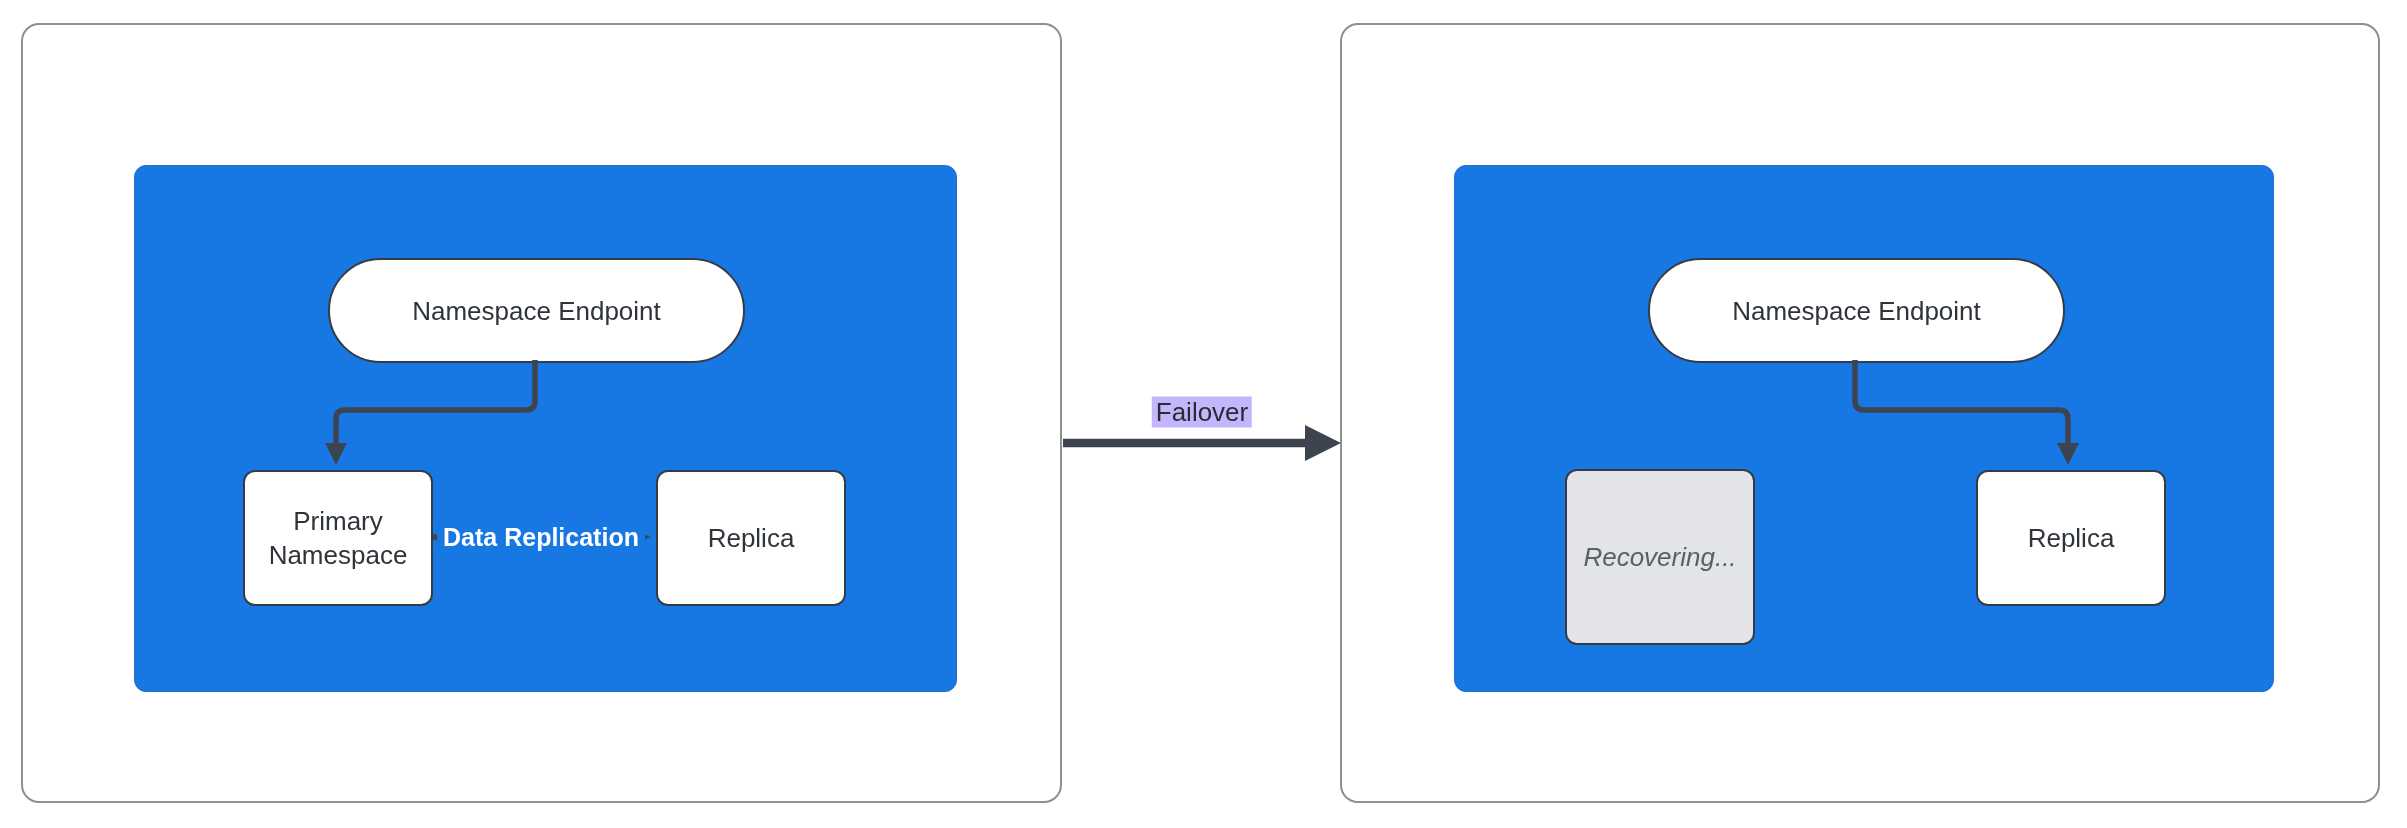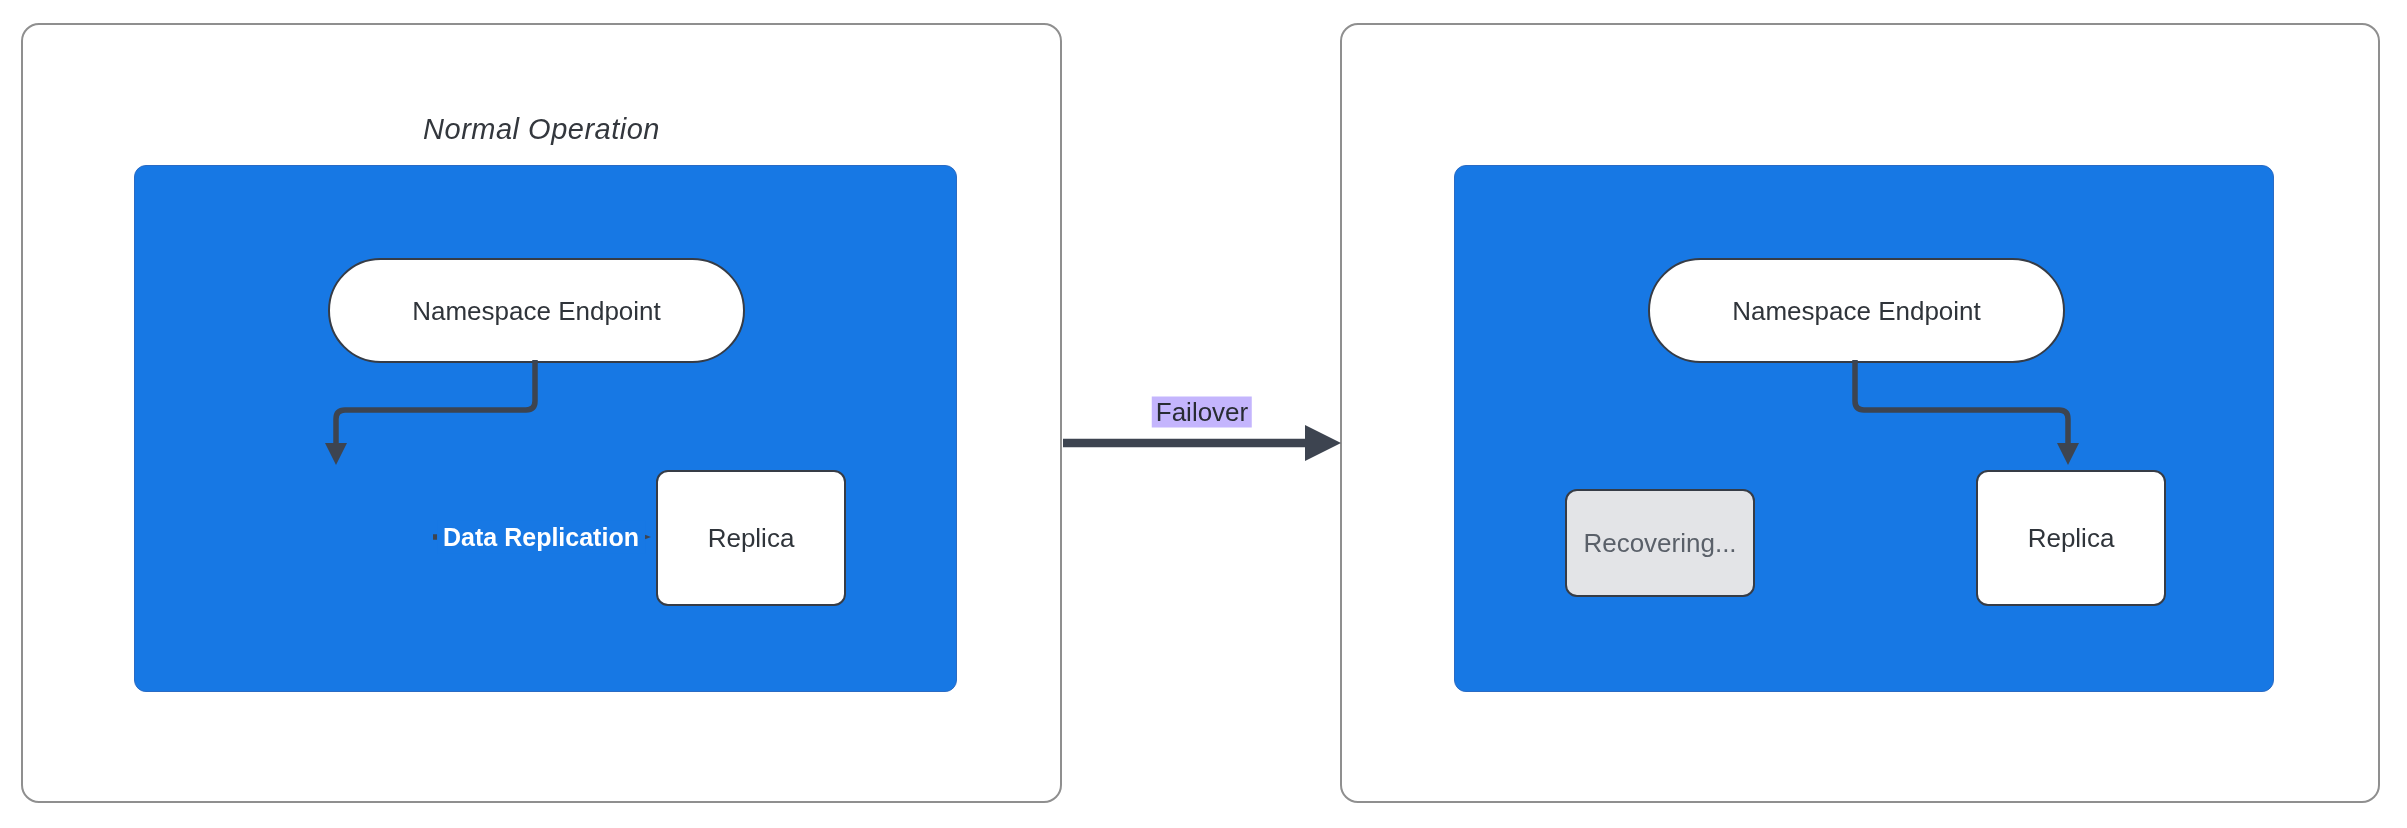--- a/index.html
+++ b/index.html
@@ -59,24 +59,24 @@
     font-size:26px;
     color:var(--node-text);
     line-height:34px;
   }
   .stadium{border-radius:53px;}
   .rect{border-radius:12px;}
 
   .node-endpoint{left:193px;top:92px;width:417px;height:105px;}
   .node-primary{left:108px;top:304px;width:190px;height:136px;}
   .node-replica-left{left:521px;top:304px;width:190px;height:136px;}
-  .node-recovering{left:110px;top:303px;width:190px;height:108px;
+  .node-recovering{left:110px;top:303px;width:190px;height:176px;
     background:var(--disabled-fill);
     color:var(--disabled-text);
-    margin-top:20px;
+    font-style:italic;
   }
   .node-replica-right{left:521px;top:304px;width:190px;height:136px;}
 
   .edge-overlay{
     position:absolute;left:0;top:0;width:2407px;height:828px;
     pointer-events:none;z-index:3;
   }
 
   .edge-label{
     position:absolute;
@@ -99,27 +99,29 @@
     background:#c4b5fd;
     padding:0 4px;
   }
 </style>
 </head>
 <body>
 
 <div class="canvas">
 
   <div class="panel panel-left">
-    <div class="panel-title">Normal Operation</div>
 
     <div class="cluster cluster-left">
       <div class="node stadium node-endpoint">
         <span>Namespace Endpoint</span>
       </div>
 
+      <div class="node rect node-primary">
+        <span>Primary Namespace</span>
+      </div>
 
       <div class="node rect node-replica-left">
         <span>Replica</span>
       </div>
     </div>
   </div>
 
   <div class="panel panel-right">
 
     <div class="cluster cluster-right">

